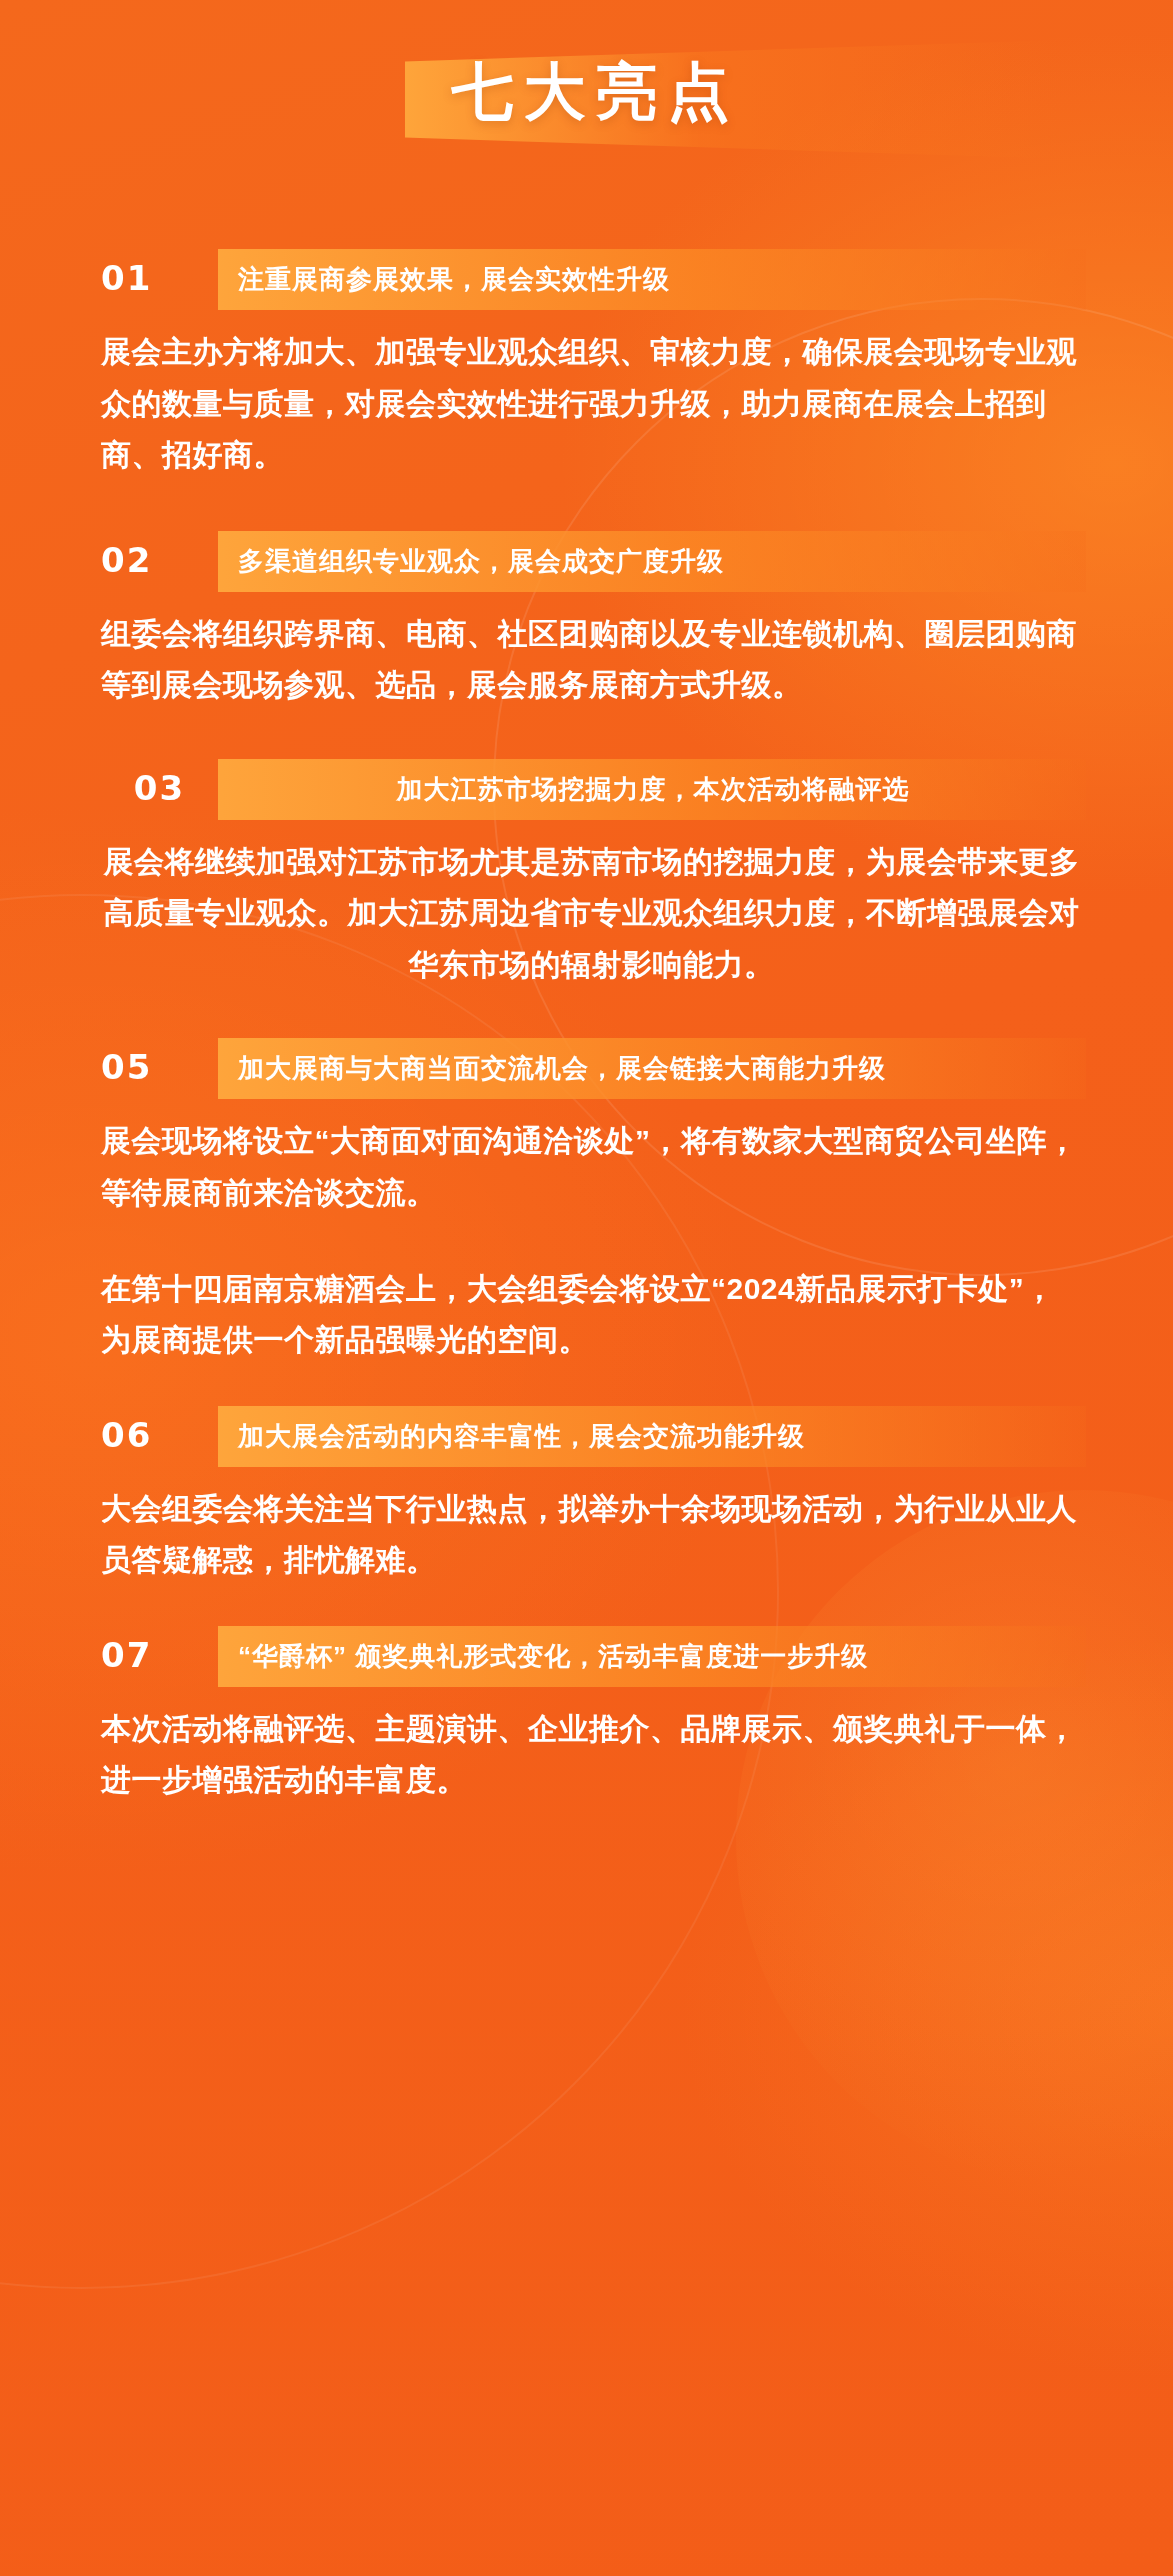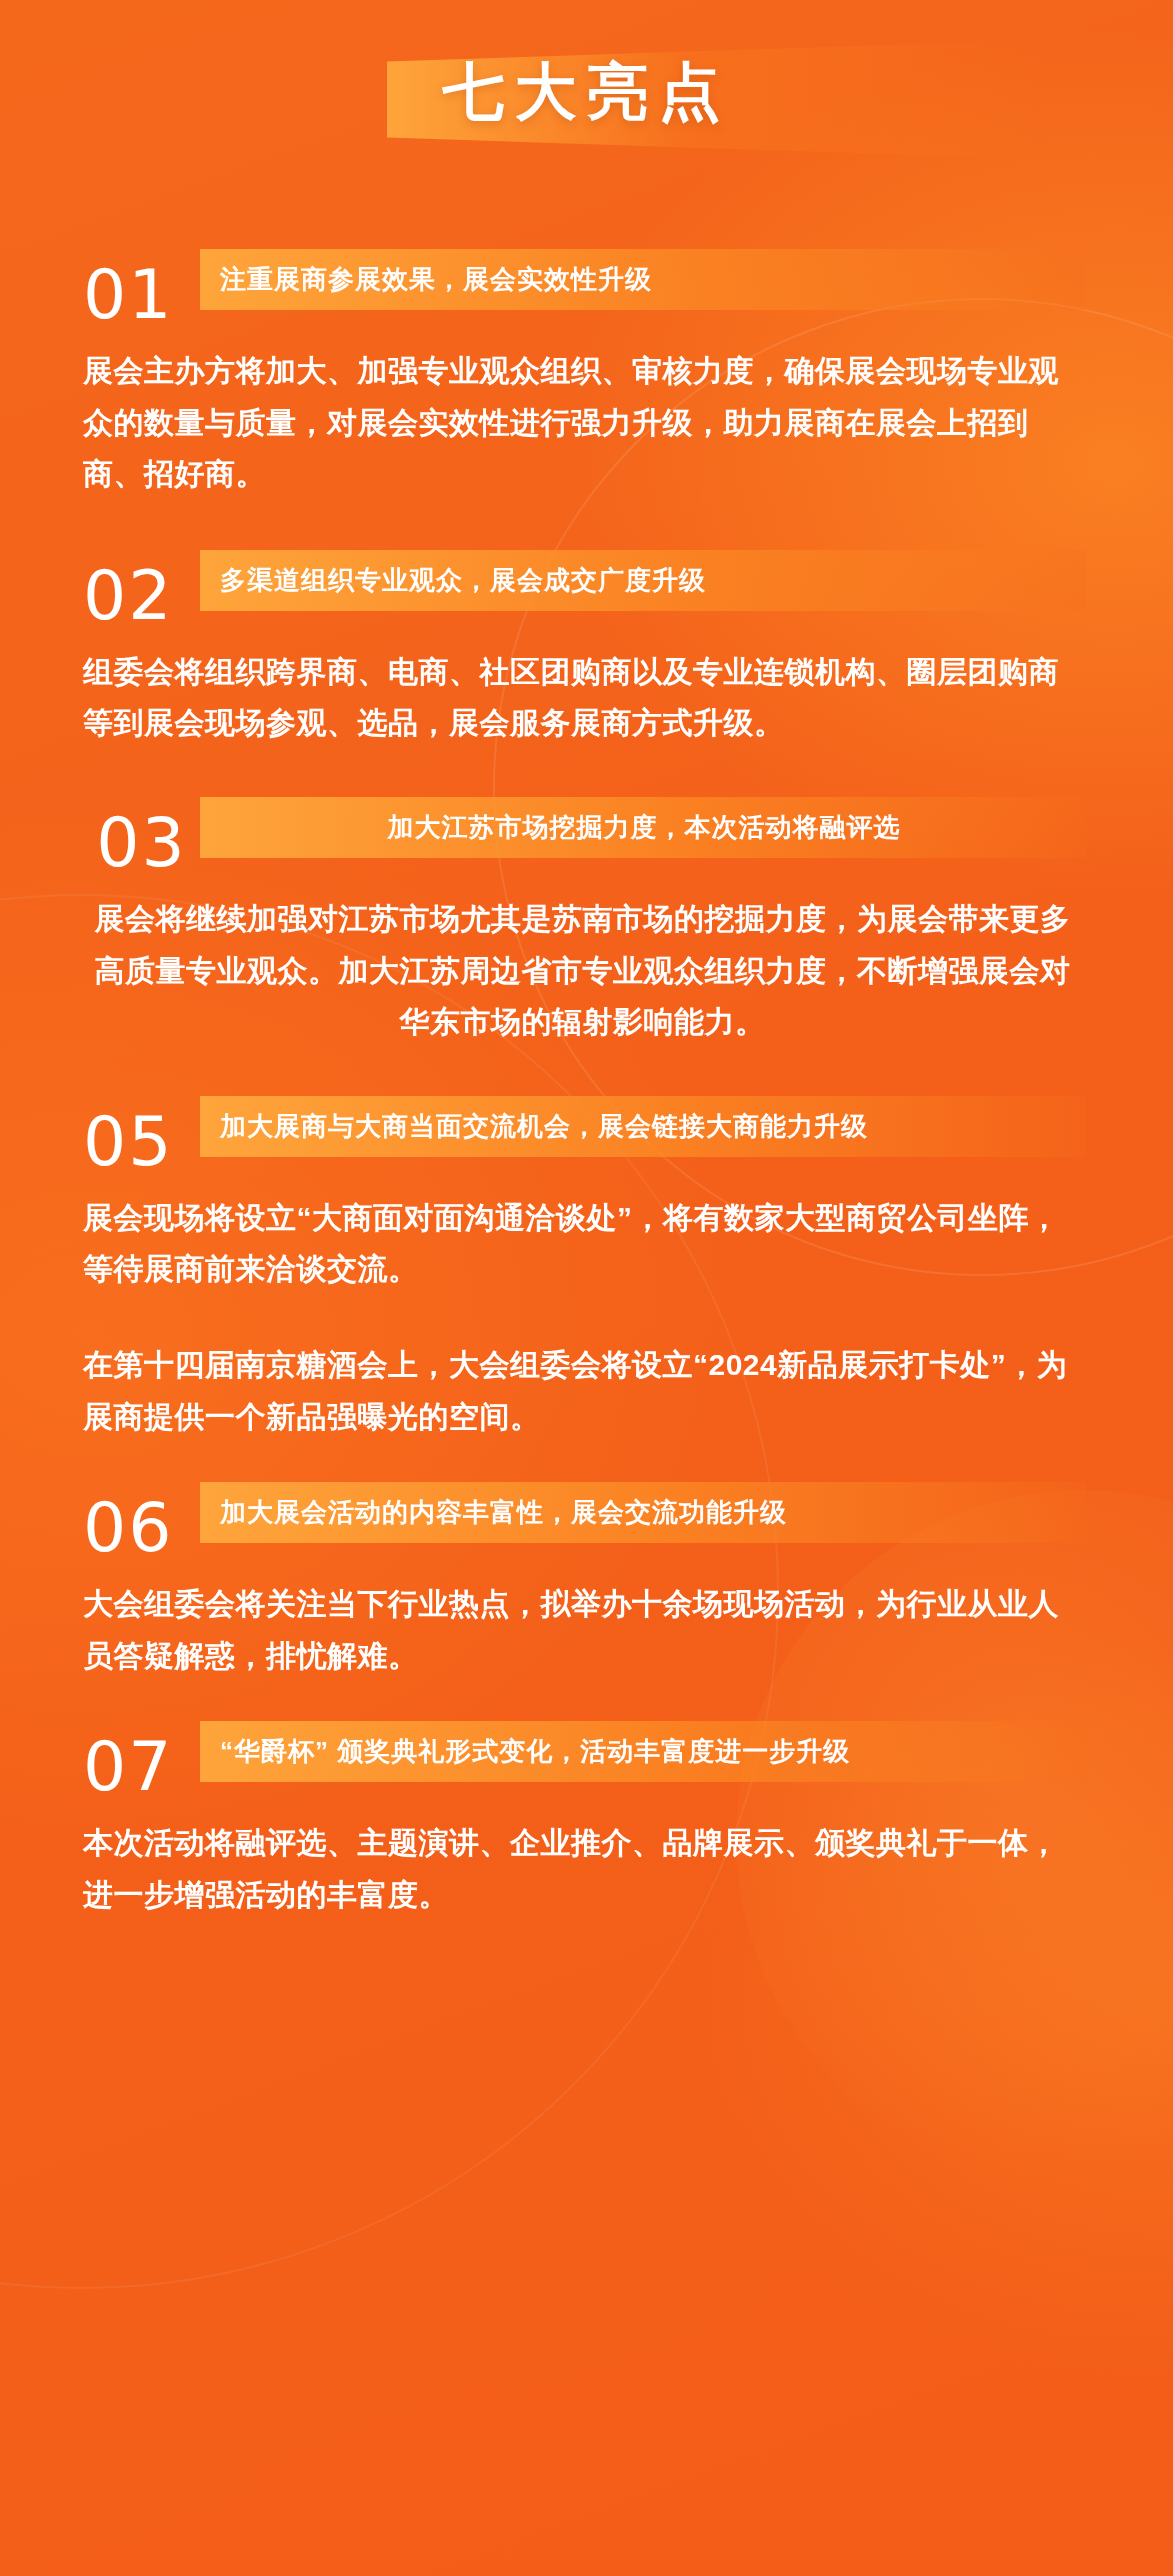--- a/index.html
+++ b/index.html
@@ -53,20 +53,21 @@
     right: -258px;
     top: 1490px;
     border-radius: 50%;
     background: radial-gradient(circle at 40% 40%, rgba(255,160,60,0.25), rgba(255,160,60,0) 70%);
     pointer-events: none;
   }
 
   .content {
     position: relative;
     z-index: 2;
+    padding-left: 18px;
   }
 
   
   .header {
     position: relative;
     height: 233px;
   }
   .header-banner {
     position: absolute;
     left: 387px;
@@ -95,22 +96,22 @@
     margin: 0 0 10px 0;
     padding: 0 87px 0 83px;
   }
   .head-row {
     display: flex;
     align-items: flex-start;
     margin-bottom: 10px;
   }
   .num {
     color: #ffffff;
-    font-size: 68px;
-    font-weight: normal;
+    font-size: 34px;
+    font-weight: bold;
     line-height: 1;
     letter-spacing: 2px;
     width: 117px;
     flex: 0 0 117px;
     padding-top: 12px;
     font-family: "DejaVu Sans", sans-serif;
   }
   .title-plate {
     flex: 1 1 auto;
     background: linear-gradient(90deg, rgba(255,170,62,0.92) 0%, rgba(252,137,36,0.78) 55%, rgba(246,108,26,0.25) 100%);

